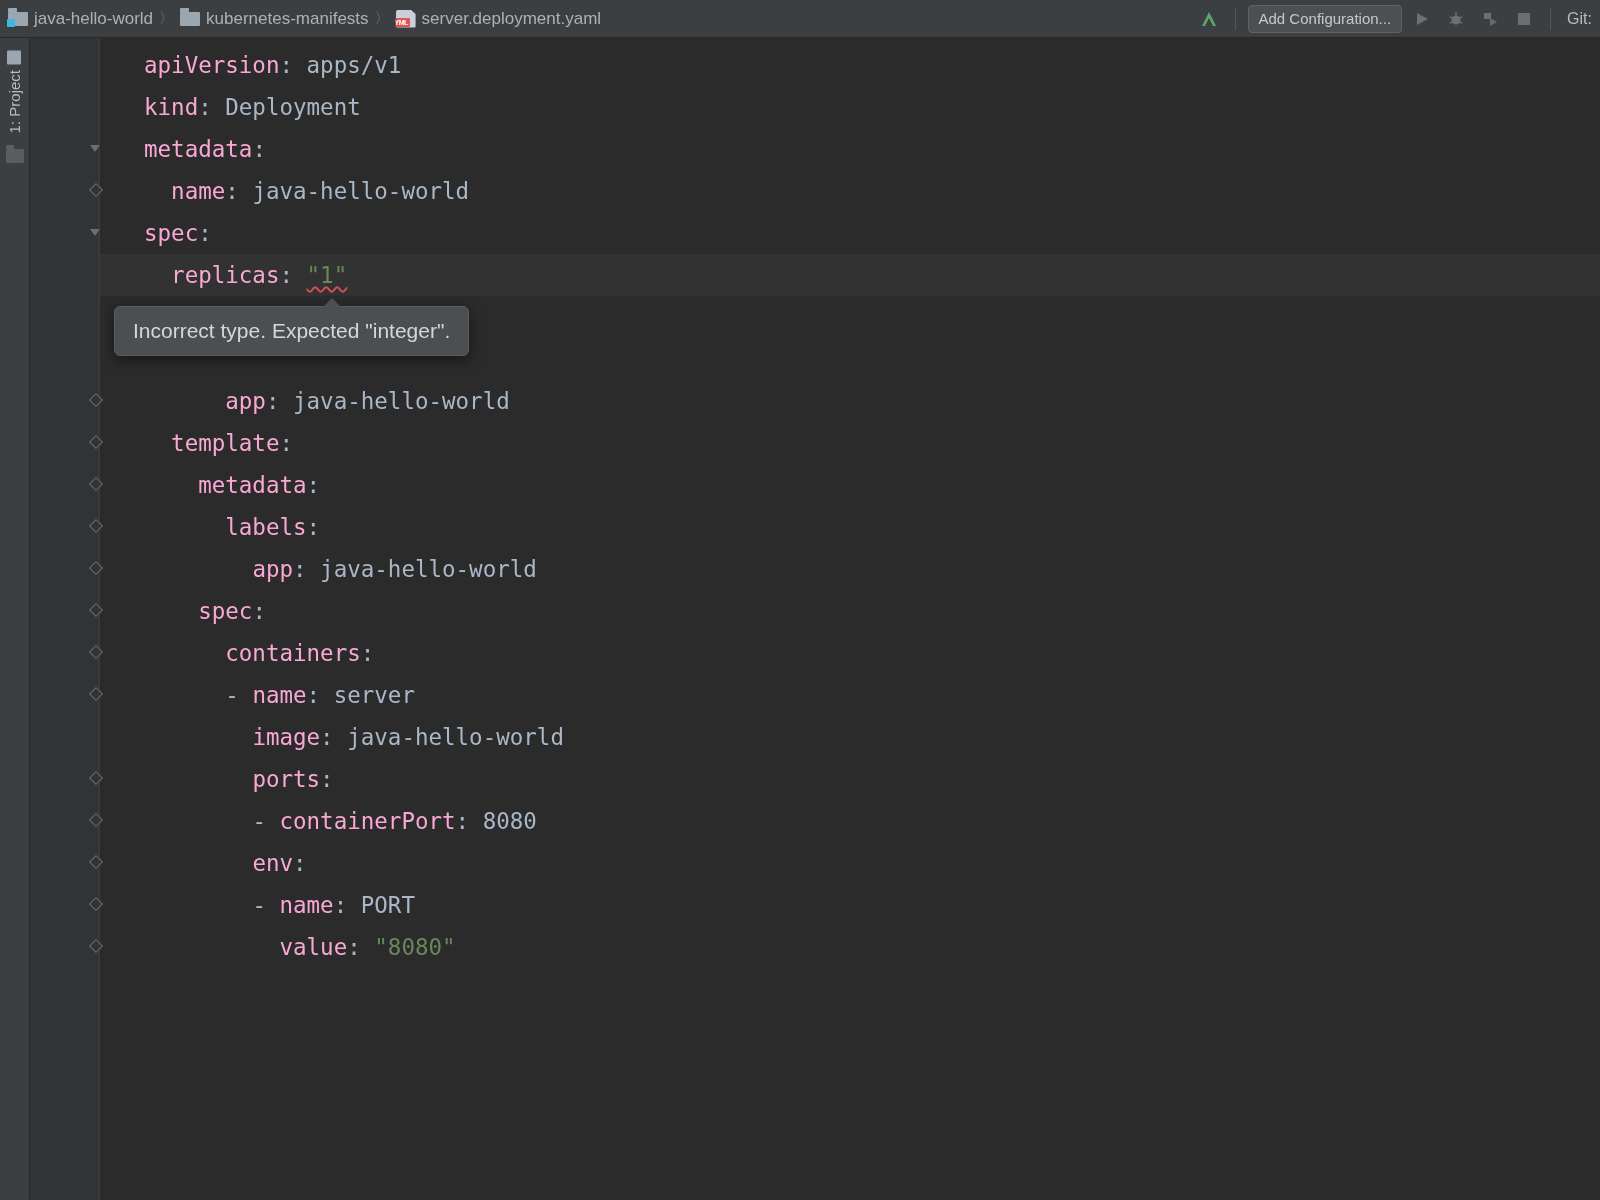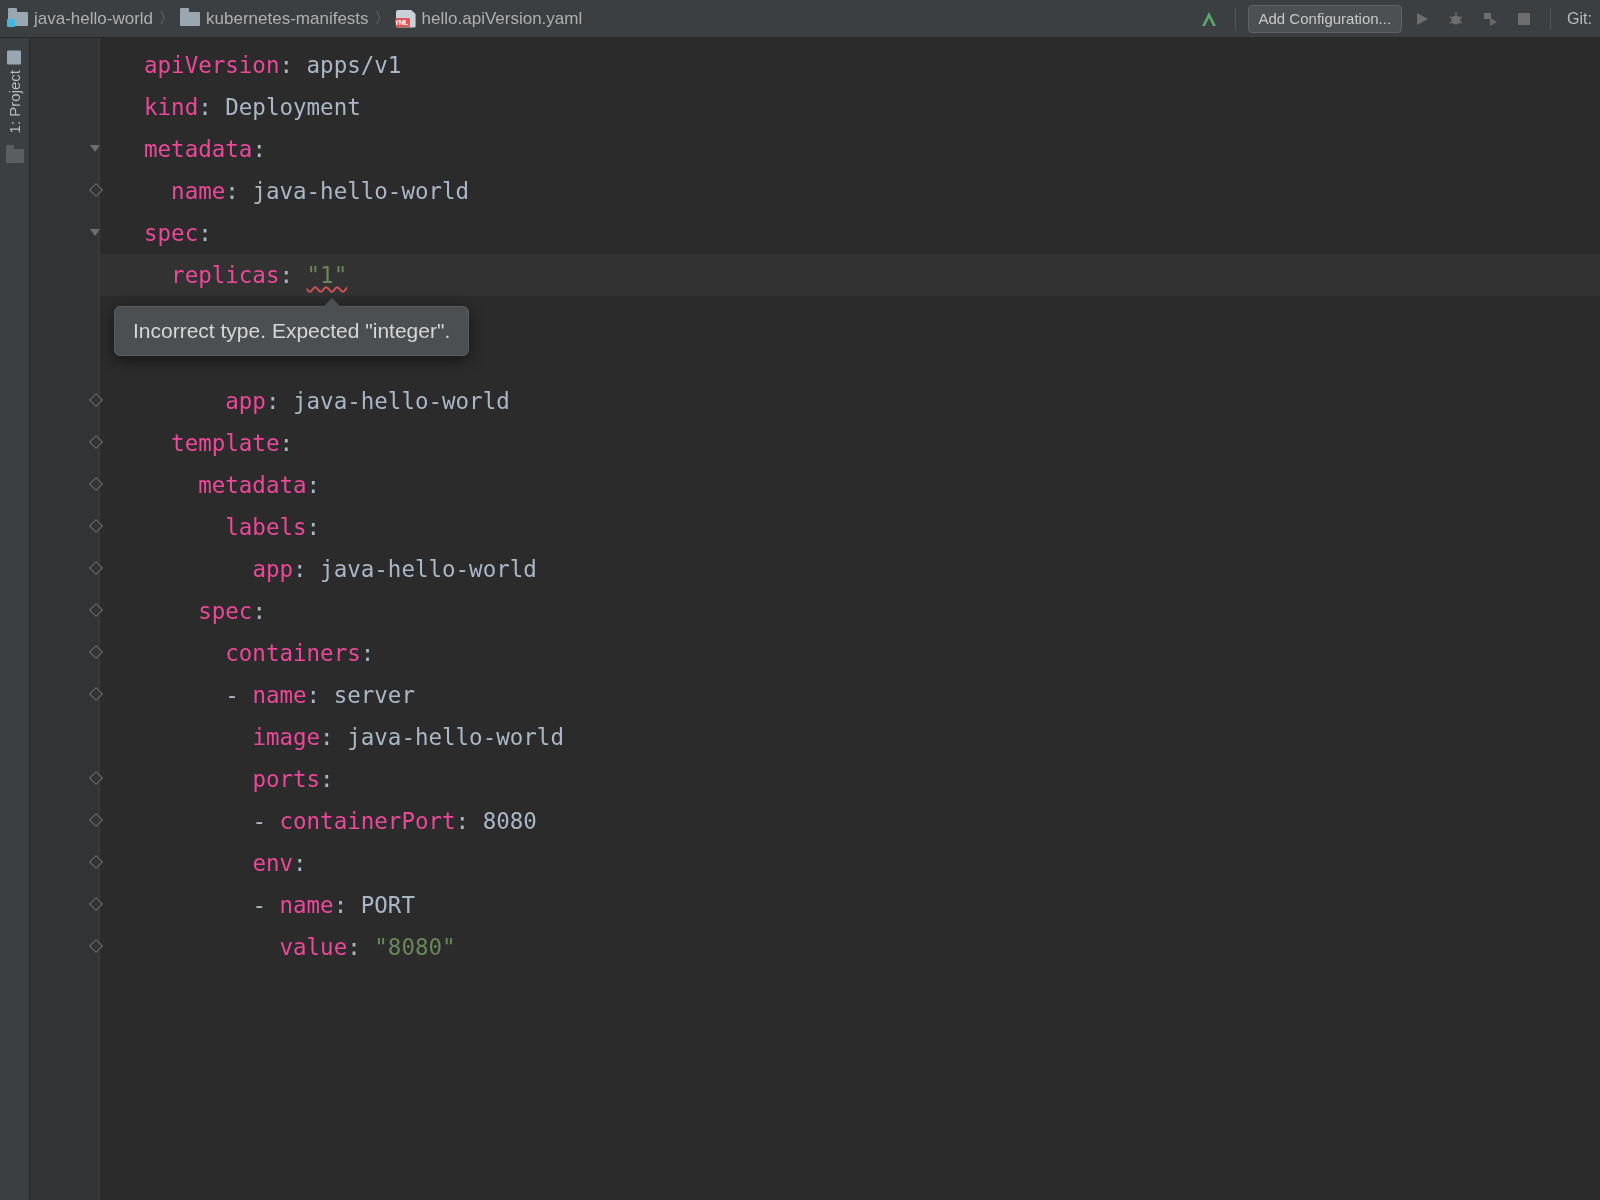--- a/index.html
+++ b/index.html
@@ -86,21 +86,21 @@
     font-family: "Menlo", "Consolas", monospace;
     font-size: 22.5px;
     --lh: 42px;
     line-height: var(--lh);
     color: #a9b7c6;
     white-space: pre;
   }
   .hl-line { position:absolute; left:0; right:0; height:var(--lh); background:#323232; }
   .hl-gut  { position:absolute; left:0; width:70px; height:var(--lh); background:#3a3d3f; }
   .ln { height: var(--lh); padding-left: 44px; position: relative; }
-  .k   { color: #ec4899; }           
+  .k   { color: #f9a8d4; }           
   .txt { color: #a9b7c6; }           
   .str { color: #6a8759; }           
   .err-u {
     text-decoration: underline wavy #d25252;
     text-decoration-thickness: 1.5px;
     text-underline-offset: 3px;
   }
   .fold-line { position:absolute; left:68px; top:0; width:1px; height:100%; background:#4a4a4a; opacity:.25; }
   .fg {
     position:absolute; left:57px; width:14px; height:14px;
@@ -153,21 +153,21 @@
       <span class="ico">
           <span class="ico-folder"></span>
         </span>
       <span>kubernetes-manifests</span>
     </span>
     <span class="chev">〉</span>
     <span class="crumb">
       <span class="ico">
           <span class="ico-yml"></span>
         </span>
-      <span>hello.apiVersion.yaml</span>
+      <span>server.deployment.yaml</span>
     </span>
   </div>
   <div class="nav-spacer"></div>
   <span class="tb-icn c-green">
     <svg width="20" height="20" viewBox="0 0 20 20">
         <path d="M3 17 L10 3 L17 17 L14 17 L10 9 L6 17 Z" fill="currentColor"></path>
       </svg>
   </span>
   <span class="tb-sep"></span>
   <span class="run-select">

